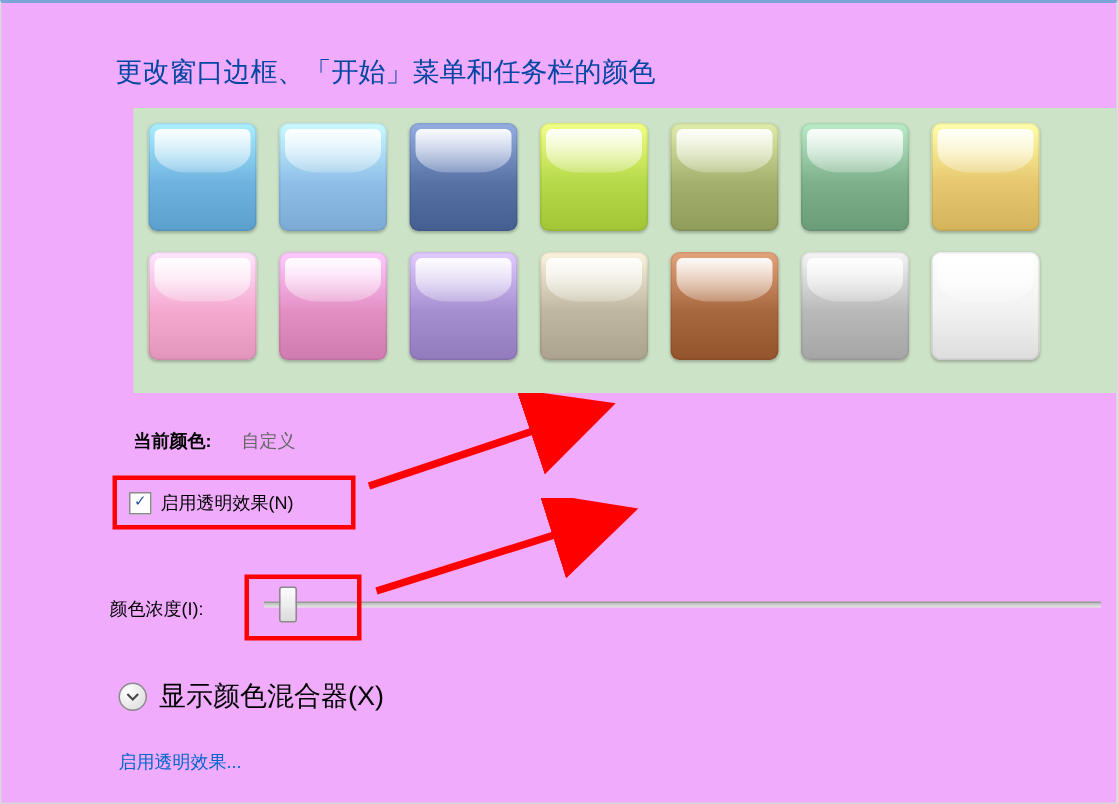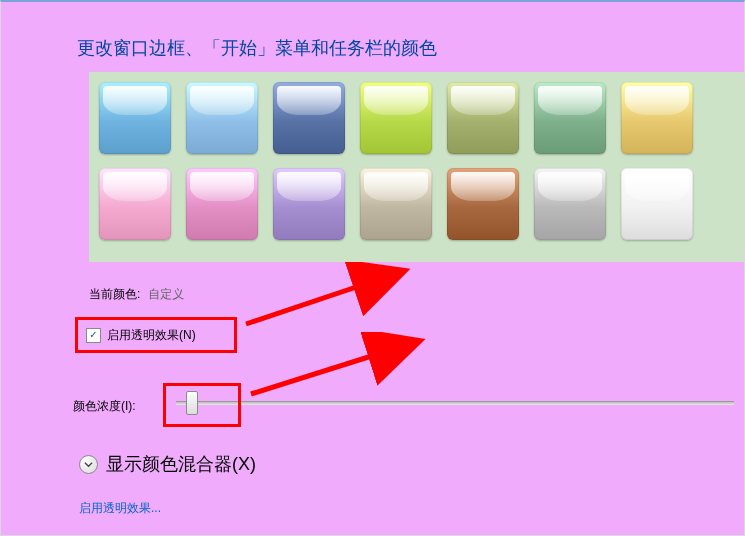--- a/index.html
+++ b/index.html
@@ -3,22 +3,22 @@
 <meta charset="utf-8">
 <style>
   html,body{margin:0;padding:0;font-family:"Microsoft YaHei","Segoe UI",Tahoma,sans-serif;font-size:12px;background:#f4f4f4;color:#000;}
   .page{position:relative;width:745px;height:536px;background:#f0abfc;border:1px solid #d9d9d9;border-top:2px solid #7aa4d8;box-sizing:border-box;overflow:hidden;}
   .title{position:absolute;left:76px;top:34px;font-size:18px;color:#0046a3;}
   .palette{position:absolute;left:88px;top:70px;right:0;height:190px;background:#cde3c7;padding:10px 0 0 10px;box-sizing:border-box;}
   .row{display:flex;gap:15px;margin-bottom:14px;}
   .swatch{width:72px;height:72px;border-radius:6px;position:relative;box-shadow:inset 0 0 0 1px rgba(0,0,0,.08),0 1px 2px rgba(0,0,0,.25);cursor:pointer;overflow:hidden;}
   .swatch::before{content:"";position:absolute;left:4px;top:4px;right:4px;height:40%;border-radius:4px 4px 22px 22px/4px 4px 14px 14px;background:linear-gradient(to bottom,rgba(255,255,255,.95),rgba(255,255,255,.25));}
   .curline{position:absolute;left:88px;top:284px;font-size:12px;}
-  .curline .lab{color:#000;}
-  .curline .val{color:#666;margin-left:8px;}
+  .curline .lab{color:#000;font-weight:bold;}
+  .curline .val{color:#666;margin-left:20px;}
   .box-trans{position:absolute;left:74px;top:315px;width:162px;height:36px;border:3px solid #ff0000;display:flex;align-items:center;padding-left:8px;box-sizing:border-box;}
   .chk{width:13px;height:13px;border:1px solid #8a8a8a;background:#fff;display:inline-flex;align-items:center;justify-content:center;margin-right:6px;color:#1e4f9a;font-size:10px;line-height:1;}
   .intensity-lab{position:absolute;left:72px;top:396px;font-size:12px;}
   .slider-box{position:absolute;left:162px;top:381px;width:72px;height:38px;border:3px solid #ff0000;}
   .track{position:absolute;left:175px;top:399px;right:10px;height:3px;background:linear-gradient(to bottom,#bdbdbd,#e6e6e6);border-top:1px solid #9a9a9a;}
   .thumb{position:absolute;left:185px;top:389px;width:10px;height:22px;background:linear-gradient(to bottom,#fdfdfd,#dcdcdc);border:1px solid #8a8a8a;border-radius:2px;}
   .mixer{position:absolute;left:78px;top:450px;display:flex;align-items:center;gap:8px;font-size:18px;}
   .chev{width:17px;height:17px;border:1px solid #8b8b8b;border-radius:50%;background:radial-gradient(circle at 30% 30%,#fff,#d8d8d8);display:inline-flex;align-items:center;justify-content:center;}
   .chev svg{width:9px;height:9px;}
   .adv-link{position:absolute;left:78px;top:498px;color:#0066cc;font-size:12px;cursor:pointer;}

